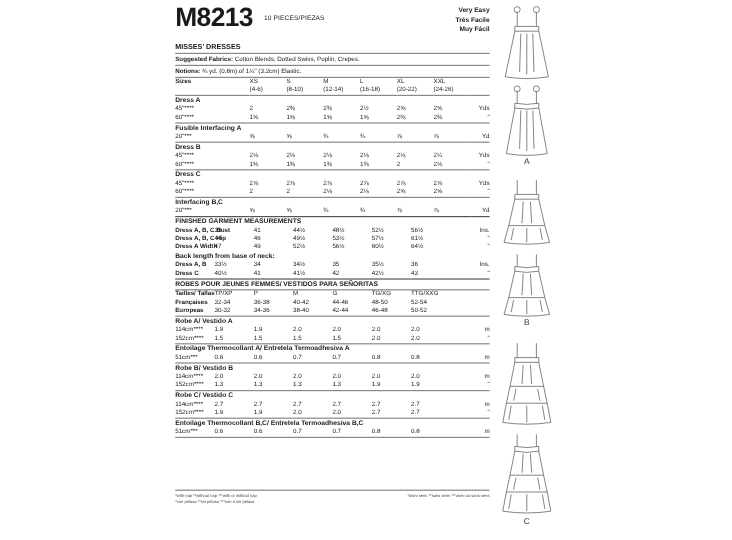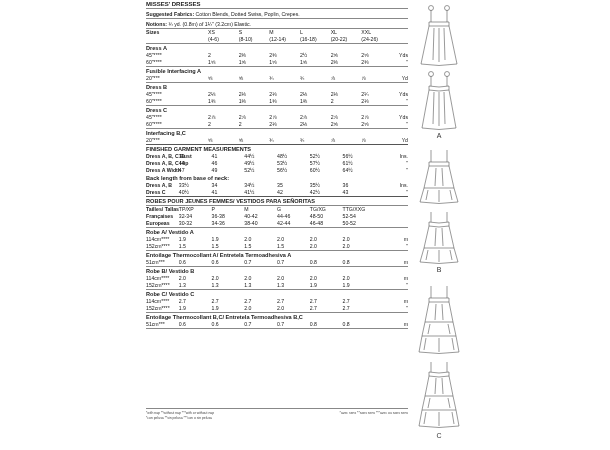--- a/index.html
+++ b/index.html
@@ -31,20 +31,29 @@
   .footnotes .right { position: absolute; right: 0; top: 2px; }
 
   .illus { position: absolute; left: 414px; top: 0; width: 50px; height: 450px; }
   .illus svg { position: absolute; left: 0; }
   .view-label { position: absolute; font-size: 7px; color: #333; width: 20px; text-align: center; }
 </style>
 </head>
 <body>
 
 <div class="sheet">
+  <div class="header">
+    <div class="pattern-no">M8213</div>
+    <div class="pieces">10 PIECES/PIEZAS</div>
+    <div class="difficulty">
+      <div>Very Easy</div>
+      <div>Très Facile</div>
+      <div>Muy Fácil</div>
+    </div>
+  </div>
 
   <div class="title">MISSES' DRESSES</div>
   <div class="line"><b>Suggested Fabrics:</b><span> Cotton Blends, Dotted Swiss, Poplin, Crepes.</span></div>
   <div class="line"><b>Notions:</b><span> ¾ yd. (0.8m) of 1¼" (3.2cm) Elastic.</span></div>
 
   <table>
     <tbody id="us-body">
         <tr class="sizes">
           <td class="lbl">Sizes</td>
           <td>XS</td>

